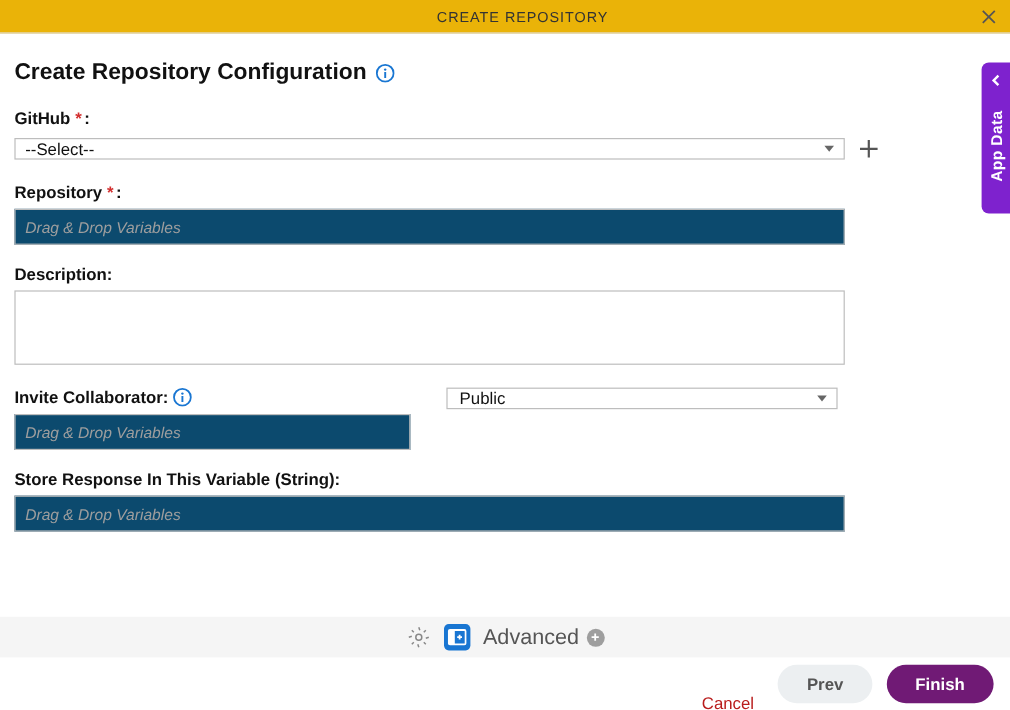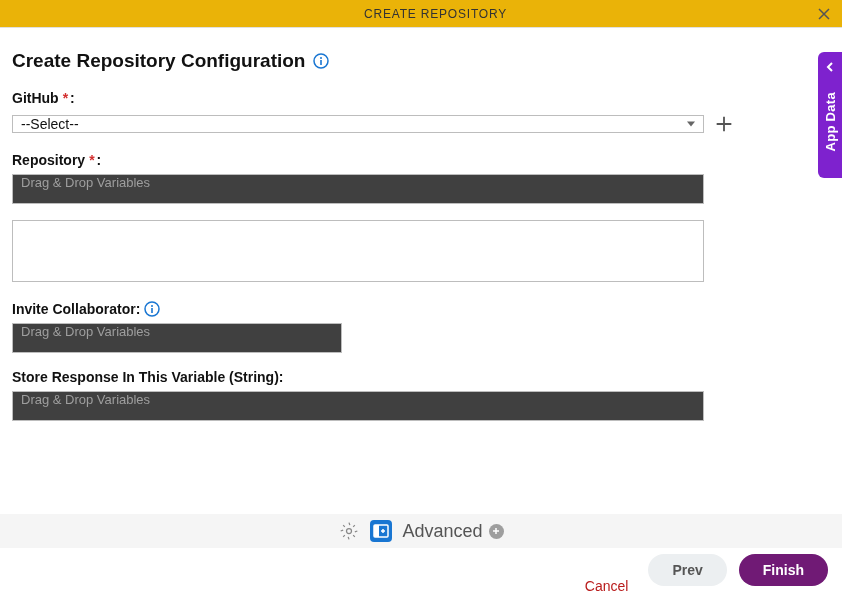--- a/index.html
+++ b/index.html
@@ -25,21 +25,21 @@
   
   .select-row { display: flex; align-items: center; gap: 8px; }
   .select-box { flex: 1; position: relative; height: 18px; border: 1px solid #bdbdbd; background: #fff; display: flex; align-items: center; padding: 0 28px 0 8px; font-size: 14px; cursor: pointer; max-width: 692px; }
   .select-box .value { color: #111; }
   .select-box.visibility { max-width: 326px; padding-left: 10px; }
   .select-carat { position: absolute; right: 8px; top: 50%; transform: translateY(-50%); width: 0; height: 0; border-left: 4px solid transparent; border-right: 4px solid transparent; border-top: 5px solid #666; }
   
   .add-btn { width: 24px; height: 24px; cursor: pointer; display: flex; align-items: center; justify-content: center; }
   .add-btn svg { width: 22px; height: 22px; stroke: #555; }
   
-  .text-input { width: 692px; height: 30px; border: 1px solid #bdbdbd; padding: 0 8px; font-size: 13px; color: #9e9e9e; display: flex; background: #404040; cursor: text; }
+  .text-input { width: 692px; height: 30px; border: 1px solid #bdbdbd; padding: 0 8px; font-size: 13px; font-style: italic; color: #9e9e9e; display: flex; align-items: center; background: #0c4a6e; cursor: text; }
   
   .textarea { width: 692px; height: 62px; border: 1px solid #bdbdbd; padding: 6px 8px; resize: none; font-family: inherit; font-size: 13px; background: #fff; }
   
   .row-two { display: flex; gap: 20px; margin-top: 16px; }
   .col { flex: 1; max-width: 330px; }
   .col-vis { flex: 1; max-width: 330px; margin-left: 10px; }
   .col .text-input, .col-vis .select-box { width: 330px; max-width: 330px; }
   
   .midbar { position: absolute; left: 0; right: 0; top: 514px; height: 34px; background: #f5f5f5; display: flex; align-items: center; justify-content: center; gap: 10px; }
   .gear-icon, .panel-icon { width: 22px; height: 22px; cursor: pointer; display: flex; align-items: center; justify-content: center; }
@@ -109,40 +109,45 @@
       <span>Repository</span>
       <span class="req">*</span>
         <span class="colon">:</span>
     </div>
     <div class="text-input">
       <span>Drag &amp; Drop Variables</span>
     </div>
   </div>
 
   <div class="field-group">
+    <div class="field-label">Description:</div>
     <textarea class="textarea" value="" style=""></textarea>
   </div>
 
   <div class="row-two">
     <div class="col">
       <div class="field-label">
         <span>Invite Collaborator:</span>
         <span class="info-icon">
           <svg viewBox="0 0 16 16">
               <circle cx="8" cy="8" r="7" fill="none" stroke="#1976d2" stroke-width="1.5"></circle>
               <circle cx="8" cy="5" r="1" fill="#1976d2"></circle>
               <rect x="7.2" y="7" width="1.6" height="5" fill="#1976d2"></rect>
             </svg>
         </span>
       </div>
       <div class="text-input" style="width:330px;">
         <span>Drag &amp; Drop Variables</span>
       </div>
     </div>
     <div class="col-vis">
+      <div class="select-box visibility" style="width:326px;">
+        <span class="value">Public</span>
+        <span class="select-carat"></span>
+      </div>
     </div>
   </div>
 
   <div class="field-group" style="margin-top:16px;">
     <div class="field-label">Store Response In This Variable (String):</div>
     <div class="text-input">
       <span>Drag &amp; Drop Variables</span>
     </div>
   </div>
 

